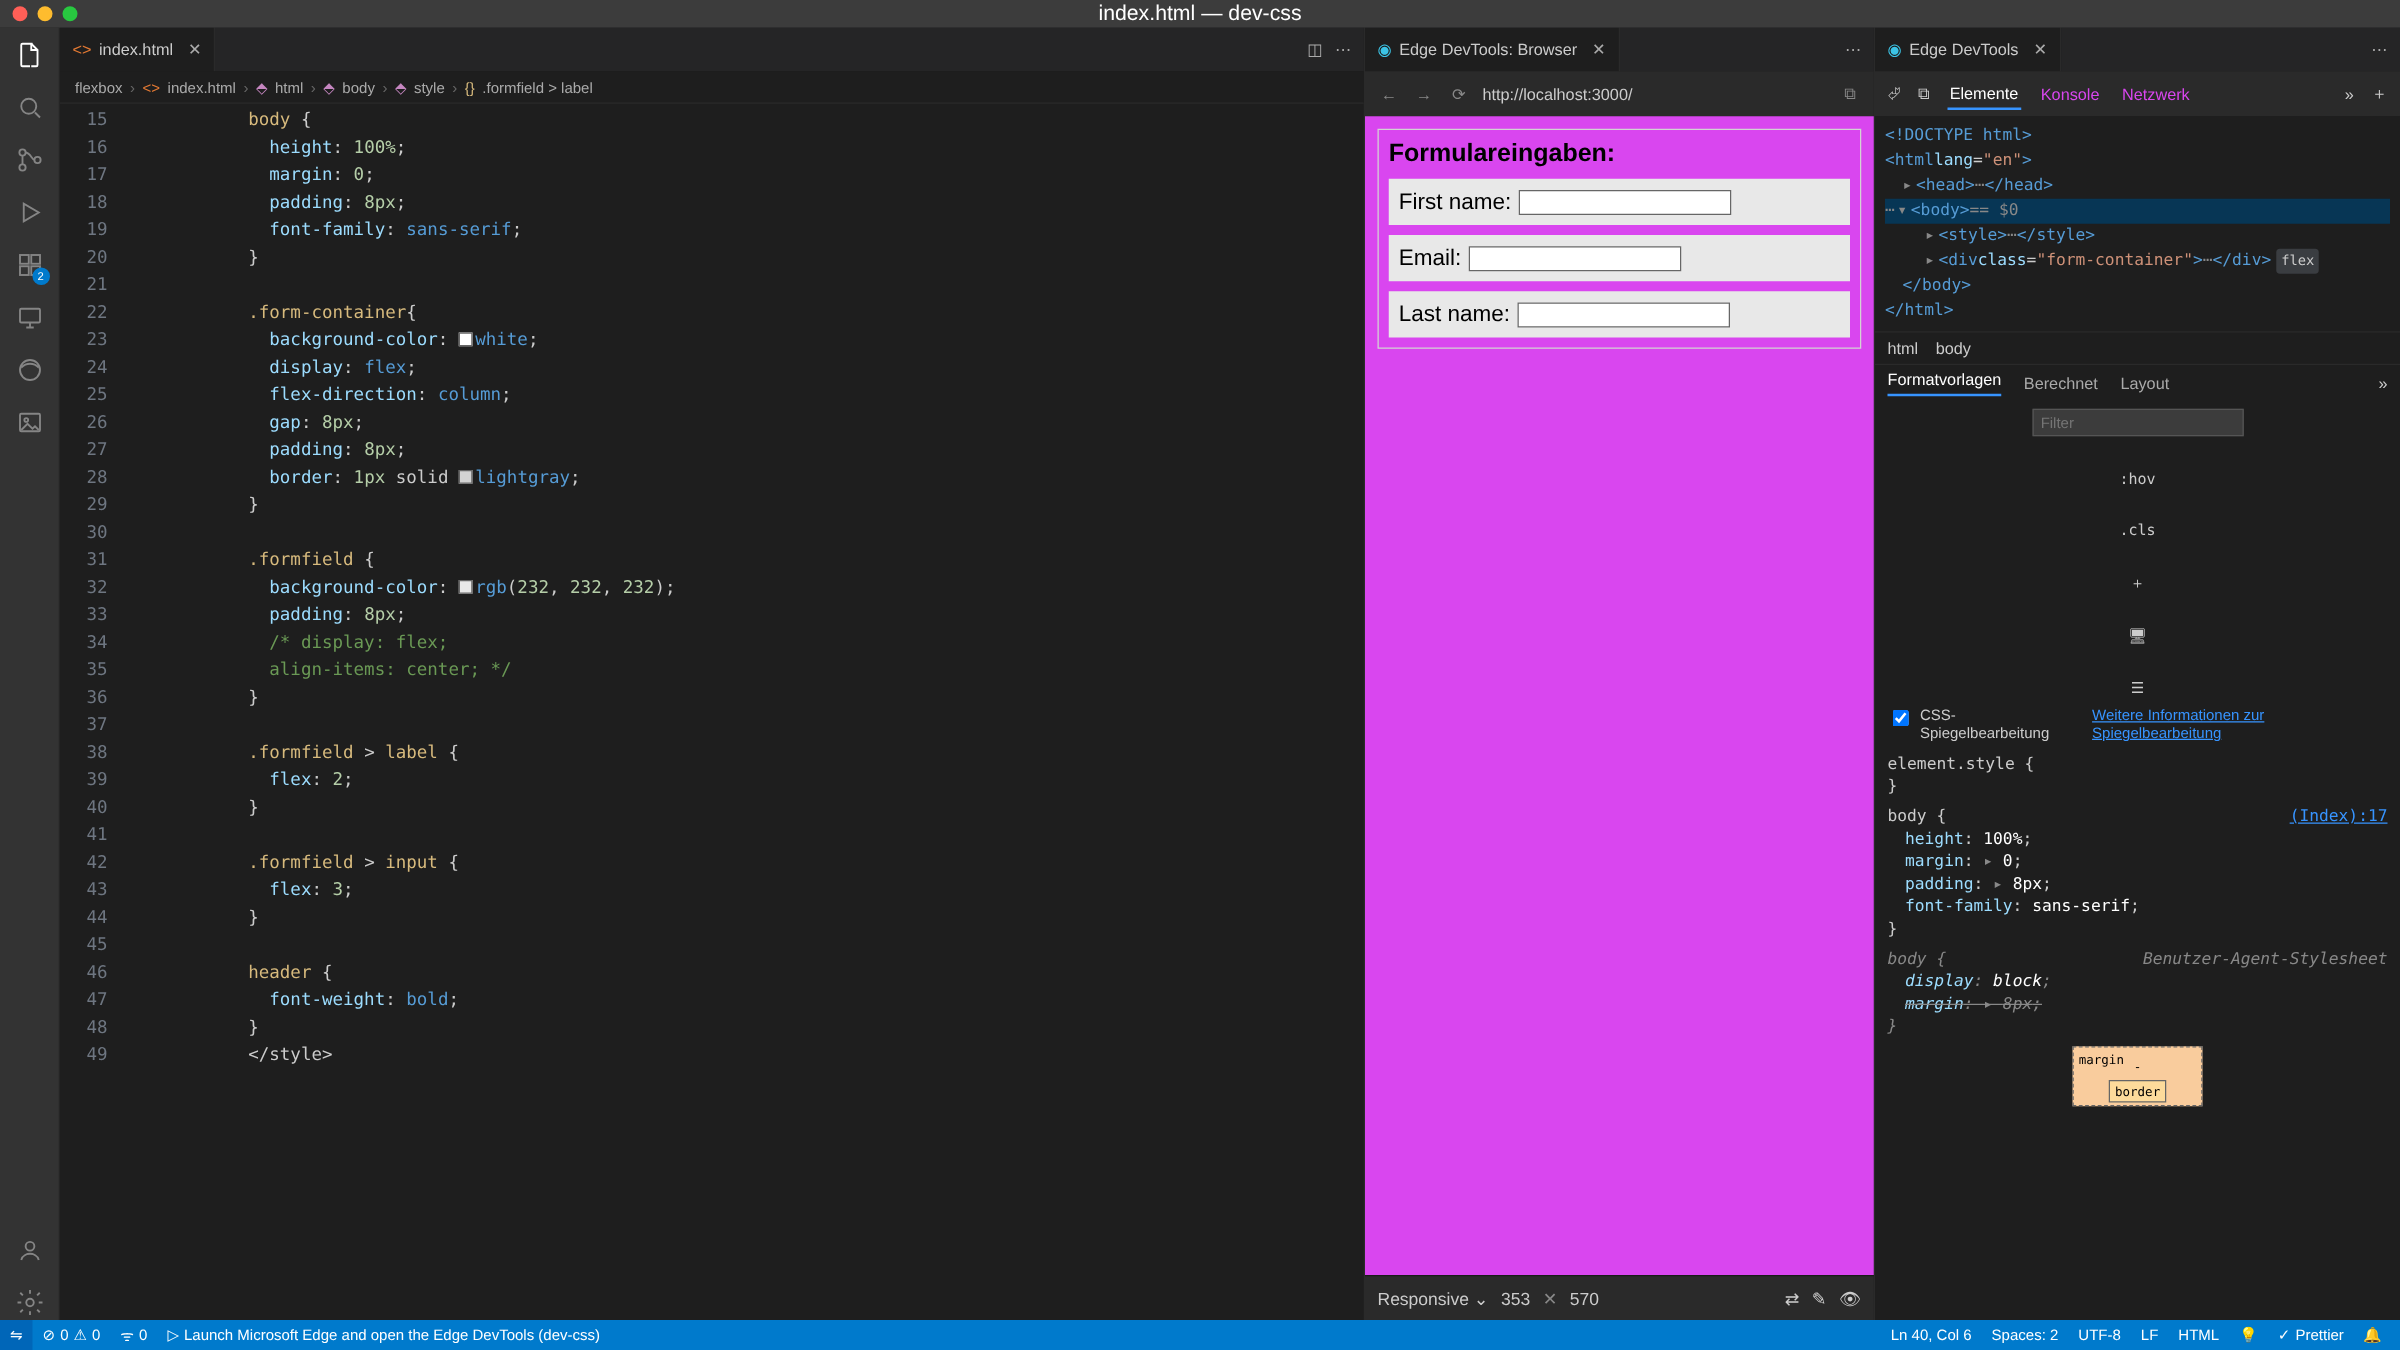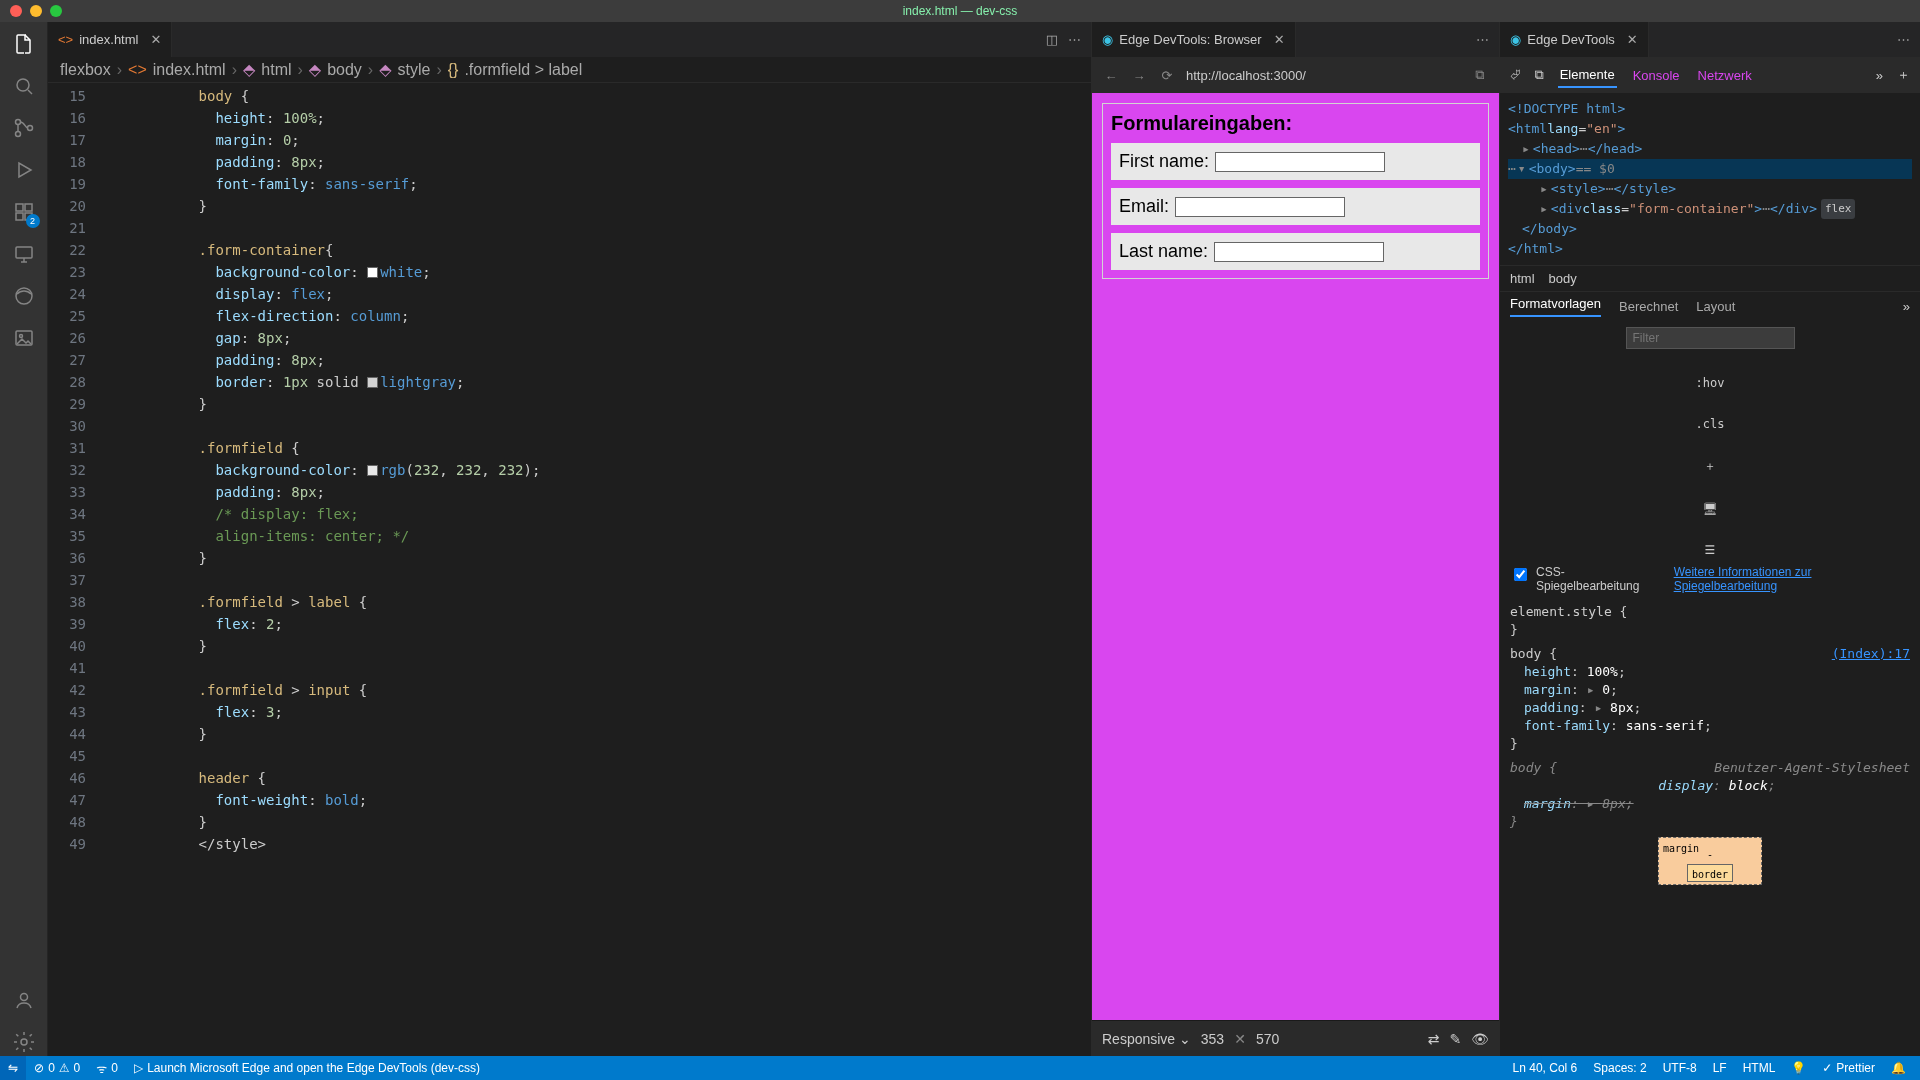--- a/index.html
+++ b/index.html
@@ -22,21 +22,21 @@
 }
 .traffic {
   display: flex; gap: 8px; padding-left: 10px;
 }
 .dot { width: 12px; height: 12px; border-radius: 50%; }
 .dot.red { background: #ff5f57; }
 .dot.yellow { background: #febc2e; }
 .dot.green { background: #28c840; }
 .titlebar-title {
   position: absolute; left: 0; right: 0; text-align: center;
-  font-size: 12px; color: #86efac;
+  font-size: 17px; color: #ffffff;
 }
 
 .main {
   display: flex; height: calc(100% - 22px - 24px);
 }
 .activitybar {
   width: 48px; background: #333333;
   display: flex; flex-direction: column; align-items: center;
   padding-top: 8px; gap: 14px;
   border-right: 1px solid #252525;
@@ -63,21 +63,21 @@
   display:flex; align-items:center; gap:6px;
   padding: 0 10px; background:#1e1e1e;
   border-right:1px solid #2a2a2a; font-size:13px;
 }
 .tab .file-icon { color:#e37933; }
 .tab .close { color:#aaa; margin-left:6px; cursor:pointer;}
 .tabbar .right-actions { margin-left:auto; display:flex; align-items:center; gap:10px; padding-right:10px; color:#aaa;}
 .tabbar .right-actions span{cursor:pointer;}
 .breadcrumb {
   height: 26px; background:#1e1e1e; display:flex; align-items:center;
-  gap:6px; padding: 0 12px; font-size:16px; color:#aaa;
+  gap:6px; padding: 0 12px; font-size:12px; color:#aaa;
   border-bottom:1px solid #2a2a2a;
   text-align:center;
 }
 .breadcrumb .sep{color:#666;}
 .editor-body { flex:1; display:flex; overflow:hidden; font-family: Menlo, Consolas, monospace; font-size:14px; line-height:22px;gap:44px;}
 .gutter { width:56px; text-align:right; color:#6e7681; padding-right:18px; padding-top:2px;}
 .gutter div{height:22px;}
 .code { flex:1; padding-top:2px; white-space:pre; overflow:hidden;}
 .code div{height:22px;}
 .tk-prop{color:#9cdcfe;}
@@ -426,21 +426,21 @@
     <div class="styles-panel">
       <div><span class="sel">element.style {</span></div>
       <div>}</div>
       <div style="margin-top:6px;"><span class="sel">body {</span><span class="src">(Index):17</span></div>
       <div style="padding-left:14px;"><span class="prop">height</span>: <span class="val">100%</span>;</div>
       <div style="padding-left:14px;"><span class="prop">margin</span>: <span style="color:#888">▸</span> <span class="val">0</span>;</div>
       <div style="padding-left:14px;"><span class="prop">padding</span>: <span style="color:#888">▸</span> <span class="val">8px</span>;</div>
       <div style="padding-left:14px;"><span class="prop">font-family</span>: <span class="val">sans-serif</span>;</div>
       <div>}</div>
       <div style="margin-top:6px;"><span class="sel italic">body {</span><span class="src italic" style="color:#888;text-decoration:none">Benutzer-Agent-Stylesheet</span></div>
-      <div style="padding-left:14px;text-align:center;" class="italic"><span class="prop">display</span>: <span class="val">block</span>;</div>
+      <div style="padding-left:14px;" class="italic"><span class="prop">display</span>: <span class="val">block</span>;</div>
       <div style="padding-left:14px;" class="italic strike"><span class="prop">margin</span>: ▸ <span>8px</span>;</div>
       <div class="italic">}</div>
       <div class="box-model">
         <div class="bm-margin">
             <span class="lbl">margin</span>
           <div style="text-align:center;font-size:10px;">-</div>
           <div class="bm-border">
               <span class="lbl">border</span>
             </div>
         </div>

